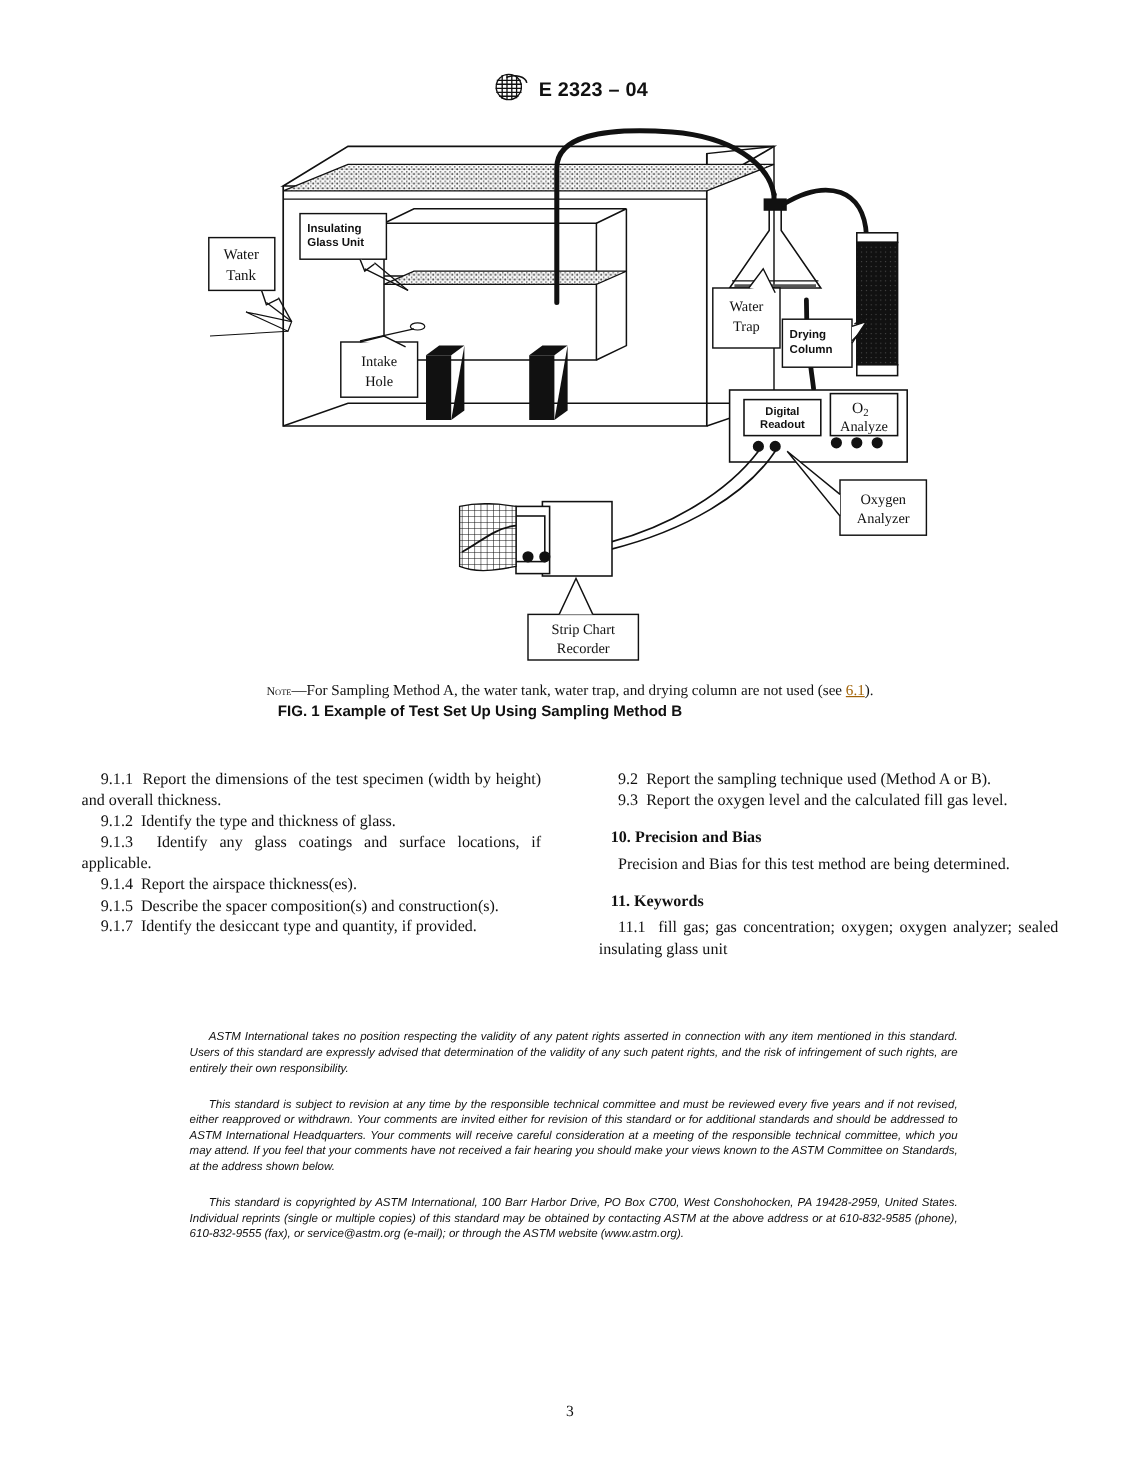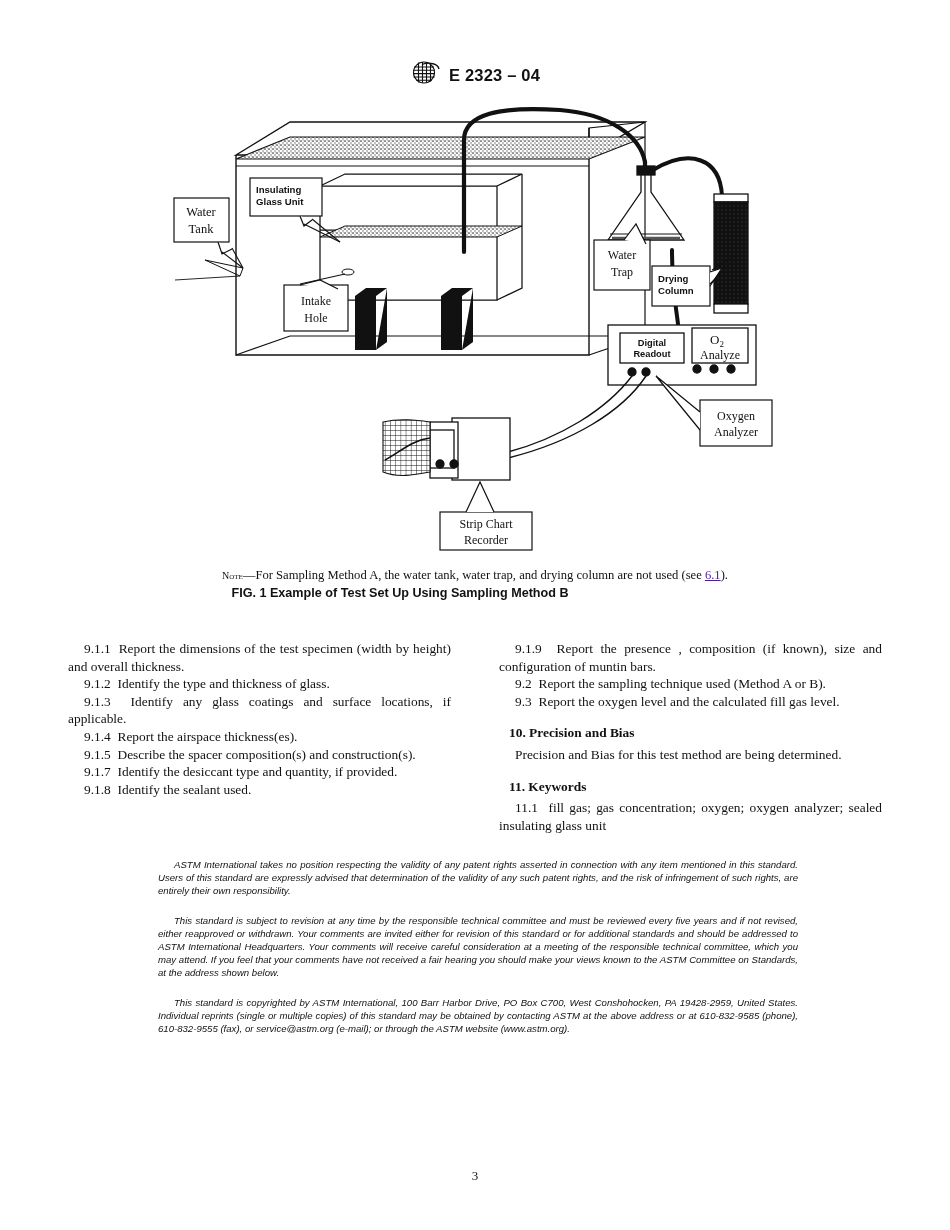--- a/index.html
+++ b/index.html
@@ -57,21 +57,21 @@
     left: 0;
     top: 568px;
     width: 950px;
     text-align: center;
     font-size: 12.6px;
   }
   .note-label {
     font-variant: small-caps;
     font-size: 10px;
   }
-  .note-link { color: #4c1d95; }
+  .note-link { color: #a16207; }
   .fig-caption {
     position: absolute;
     left: 0;
     top: 586px;
     width: 800px;
     text-align: center;
     font-family: "Liberation Sans", sans-serif;
     font-weight: bold;
     font-size: 12.6px;
   }
@@ -326,25 +326,23 @@
 
 <div class="body-cols">
 
   <div class="col">
     <p class="para"><span class="num">9.1.1</span>&nbsp; <span>Report the dimensions of the test specimen (width by height) and overall thickness.</span></p>
     <p class="para"><span class="num">9.1.2</span>&nbsp; <span>Identify the type and thickness of glass.</span></p>
     <p class="para"><span class="num">9.1.3</span>&nbsp; <span>Identify any glass coatings and surface locations, if applicable.</span></p>
     <p class="para"><span class="num">9.1.4</span>&nbsp; <span>Report the airspace thickness(es).</span></p>
     <p class="para"><span class="num">9.1.5</span>&nbsp; <span>Describe the spacer composition(s) and construction(s).</span></p>
     <p class="para"><span class="num">9.1.7</span>&nbsp; <span>Identify the desiccant type and quantity, if provided.</span></p>
-    <p class="para"><span class="num">9.1.8</span>&nbsp; <span>Identify the sealant used.</span></p>
   </div>
 
   <div class="col">
-    <p class="para"><span class="num">9.1.9</span>&nbsp; <span>Report the presence , composition (if known), size and configuration of muntin bars.</span></p>
     <p class="para"><span class="num">9.2</span>&nbsp; <span>Report the sampling technique used (Method A or B).</span></p>
     <p class="para"><span class="num">9.3</span>&nbsp; <span>Report the oxygen level and the calculated fill gas level.</span></p>
 
     <p class="sec-head gap-before gap-after">10.  Precision and Bias</p>
     <p class="para">Precision and Bias for this test method are being determined.</p>
 
     <p class="sec-head gap-before gap-after">11.  Keywords</p>
     <p class="para"><span class="num">11.1</span>&nbsp; <span>fill gas; gas concentration; oxygen; oxygen analyzer; sealed insulating glass unit</span></p>
   </div>
 </div>

